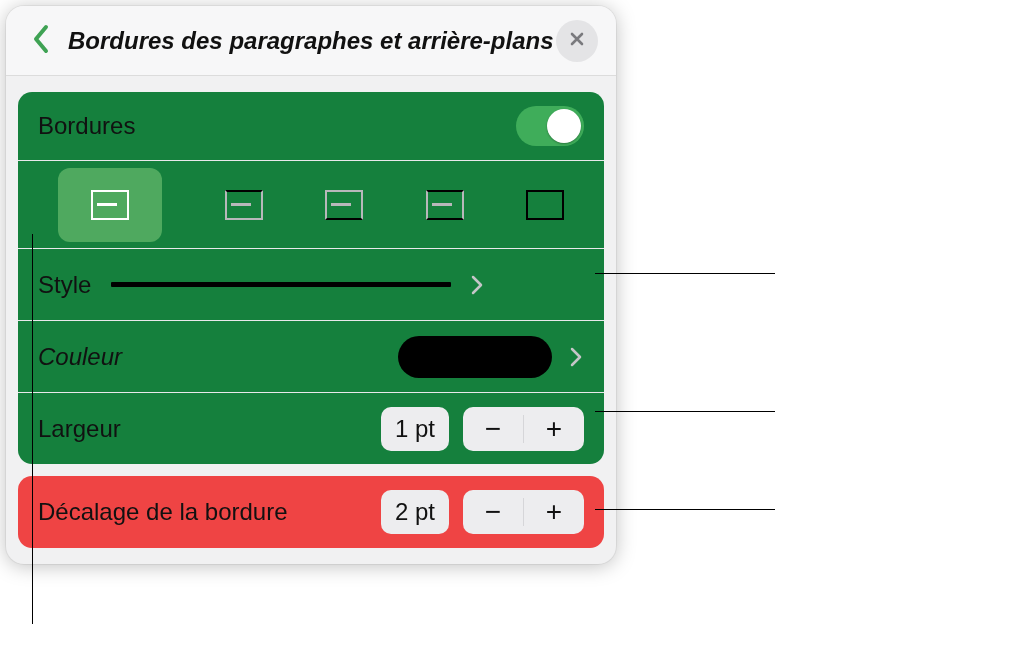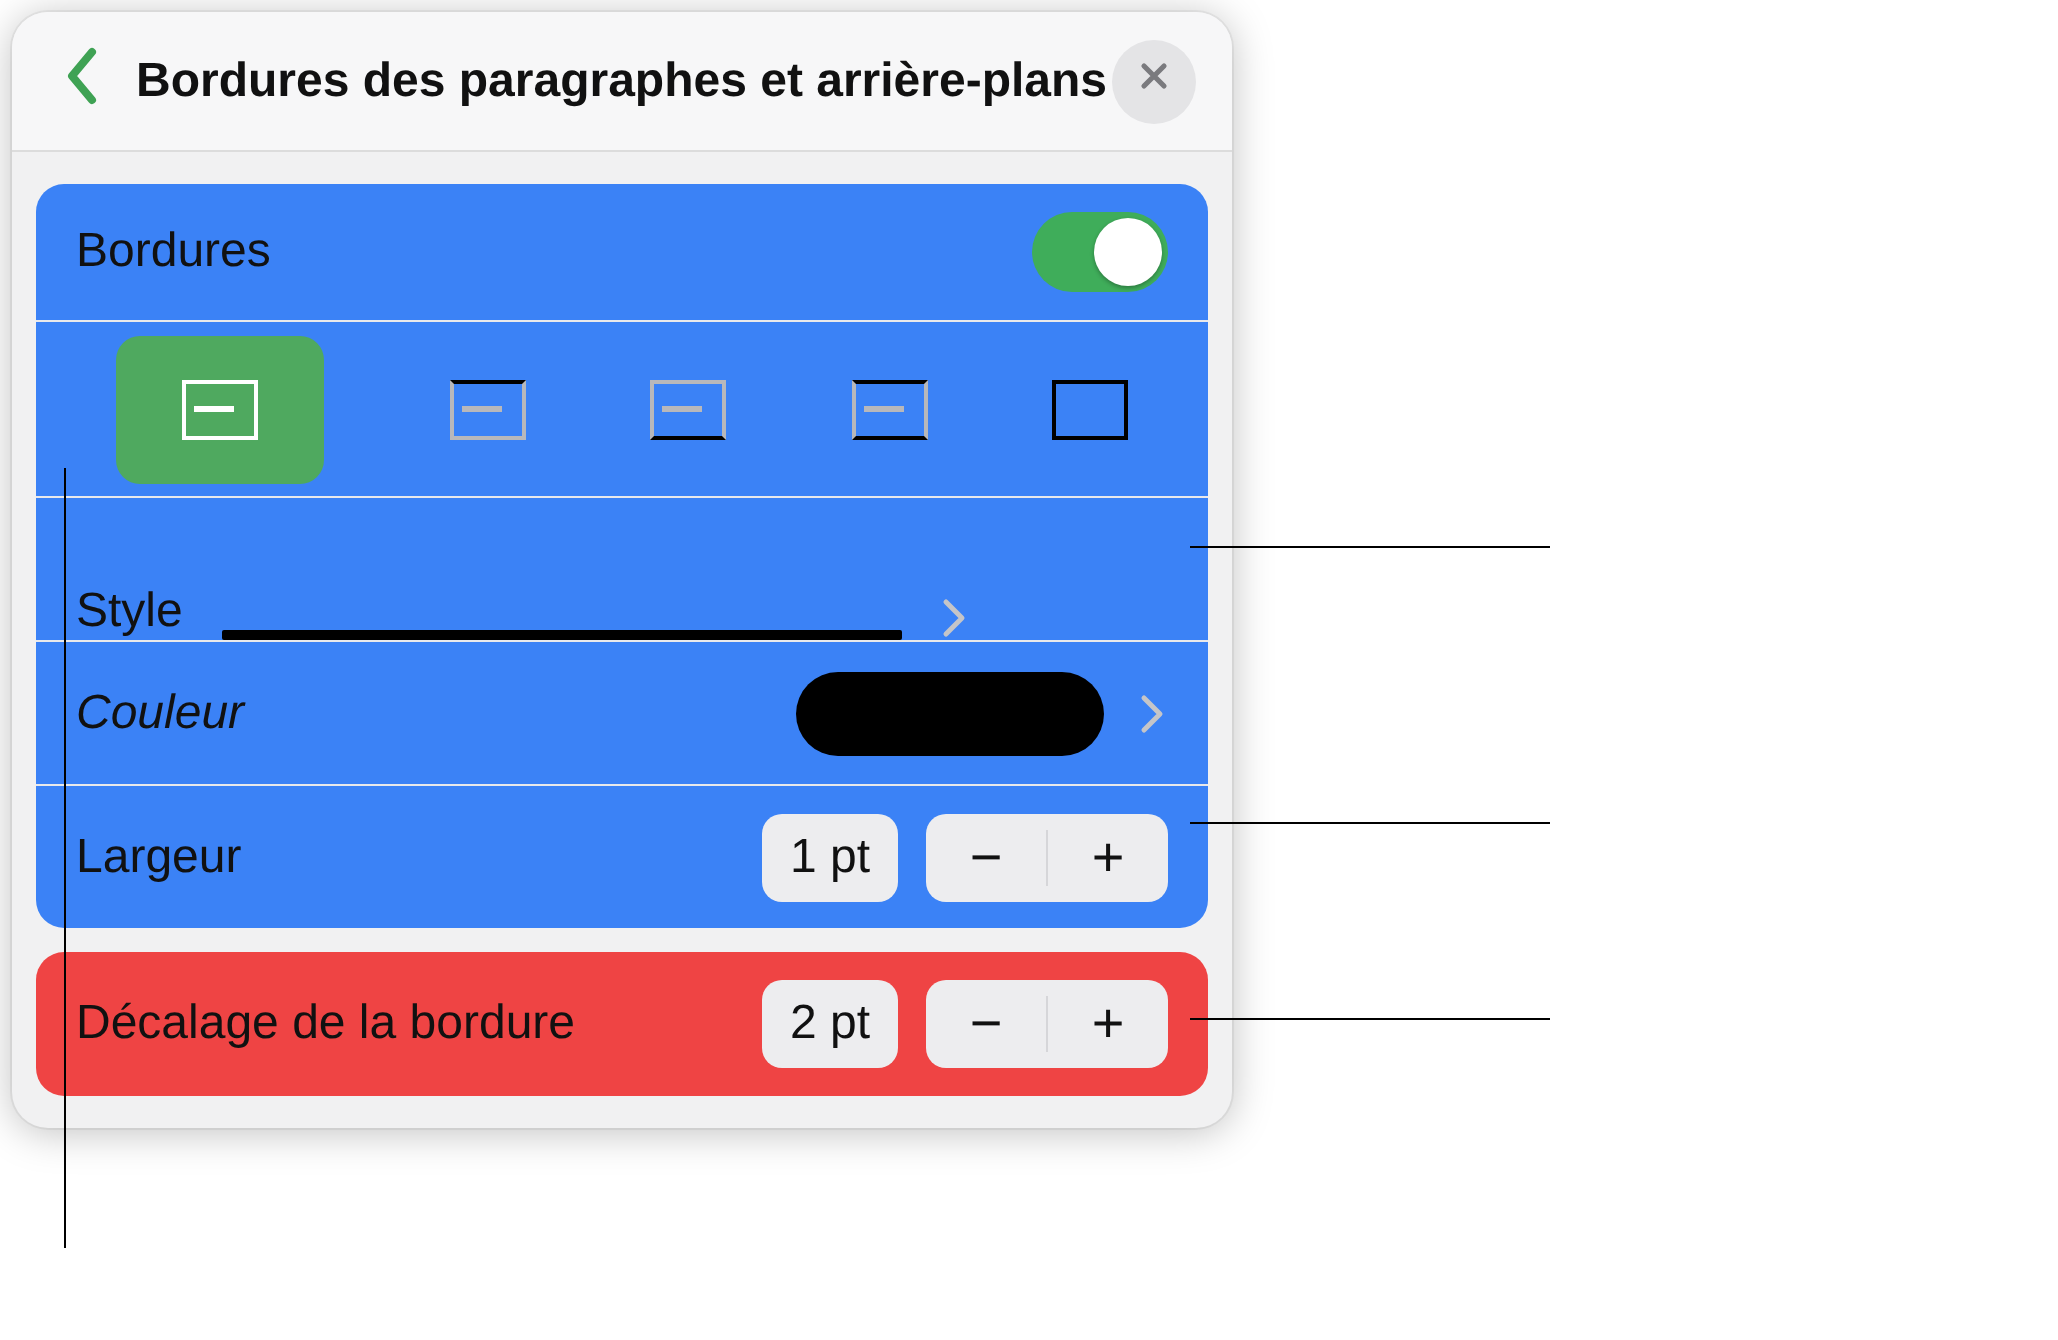--- a/index.html
+++ b/index.html
@@ -37,37 +37,38 @@
       justify-content: center;
       cursor: pointer;
     }
     .back-btn svg { width: 18px; height: 30px; }
     .header-title {
       flex: 1;
       font-size: 24px;
       font-weight: 600;
       color: #111;
       margin-left: 10px;
+      font-style: italic;
     }
     .close-btn {
       width: 42px;
       height: 42px;
       border-radius: 50%;
       background: #e4e4e6;
       display: flex;
       align-items: center;
       justify-content: center;
       cursor: pointer;
     }
     .close-btn svg { width: 16px; height: 16px; }
 
     
     .card {
       margin: 16px 12px 12px 12px;
-      background: #3b82f6;
+      background: #15803d;
       border-radius: 14px;
       overflow: hidden;
     }
     .card2 {
       margin: 0 12px 16px 12px;
       background: #ef4444;
       border-radius: 14px;
       overflow: hidden;
     }
     .row {
@@ -151,21 +152,21 @@
     
     .seg-glyph.top .box { border-color: #b8b8bb; border-top-color: #000; }
     .seg-glyph.top .mid { background: #b8b8bb; }
     .seg-glyph.bottom .box { border-color: #b8b8bb; border-bottom-color: #000; }
     .seg-glyph.bottom .mid { background: #b8b8bb; }
     .seg-glyph.top-bottom .box { border-color: #b8b8bb; border-top-color: #000; border-bottom-color: #000; }
     .seg-glyph.top-bottom .mid { background: #b8b8bb; }
     .seg-glyph.none .box { border-color: #000; }
 
     
-    .row.style { height: 72px; align-items: flex-end; }
+    .row.style { height: 72px; }
     .style-line {
       height: 5px;
       background: #000;
       flex: 1;
       margin: 0 20px 0 20px;
       border-radius: 1px;
       max-width: 340px;
     }
     .chevron {
       width: 14px;

